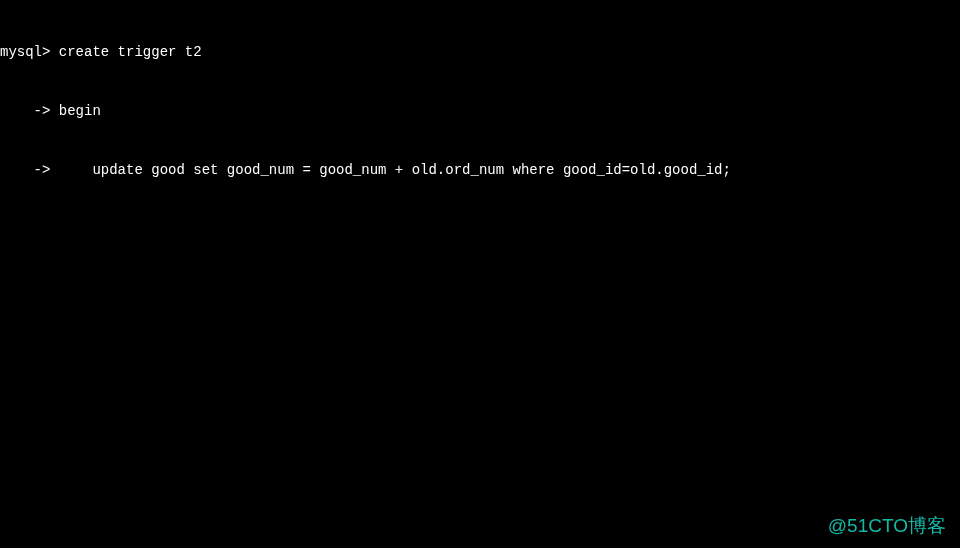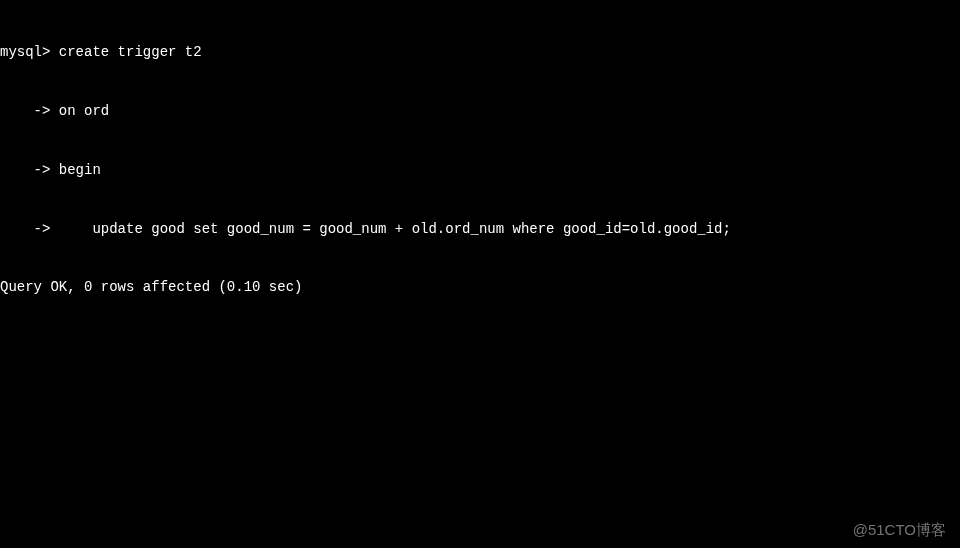--- a/index.html
+++ b/index.html
@@ -23,34 +23,32 @@
       white-space: pre;
     }
     .line {
       white-space: pre;
       font-family: Liberation Mono, monospace;
     }
     .watermark {
       position: absolute;
       bottom: 8px;
       right: 14px;
-      color: #737373;
-      font-size: 15px;
+      color: #14b8a6;
+      font-size: 19px;
       font-family: Arial, sans-serif;
     }
   </style>
 </head>
 <body>
 
 <div class="terminal">
   <div class="line">mysql&gt; create trigger t2</div>
-  <div class="line">    -&gt; on ord</div>
   <div class="line">    -&gt; begin</div>
   <div class="line">    -&gt;     update good set good_num = good_num + old.ord_num where good_id=old.good_id;</div>
-  <div class="line">Query OK, 0 rows affected (0.10 sec)</div>
   <div class="line"></div>
   
   
   <div class="line"></div>
   
   
   
   
   
   

